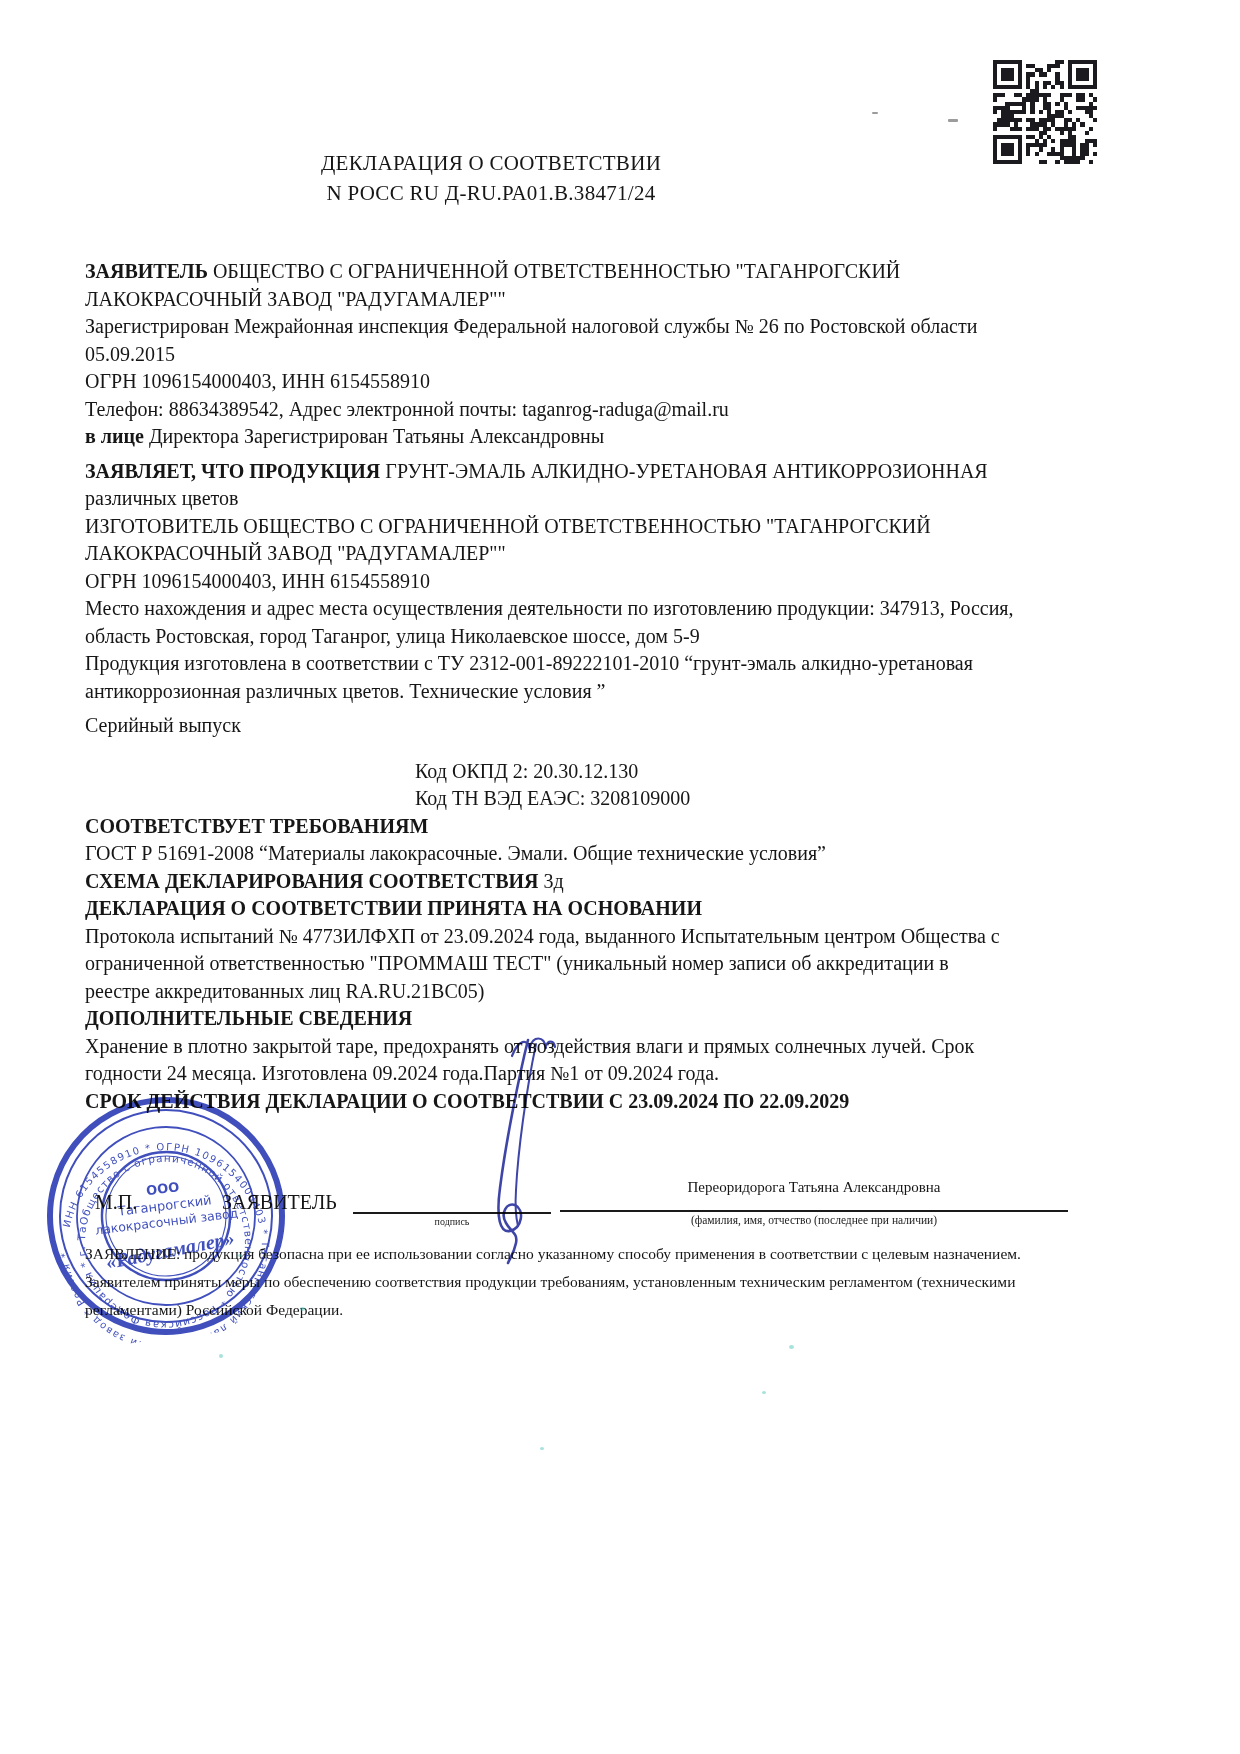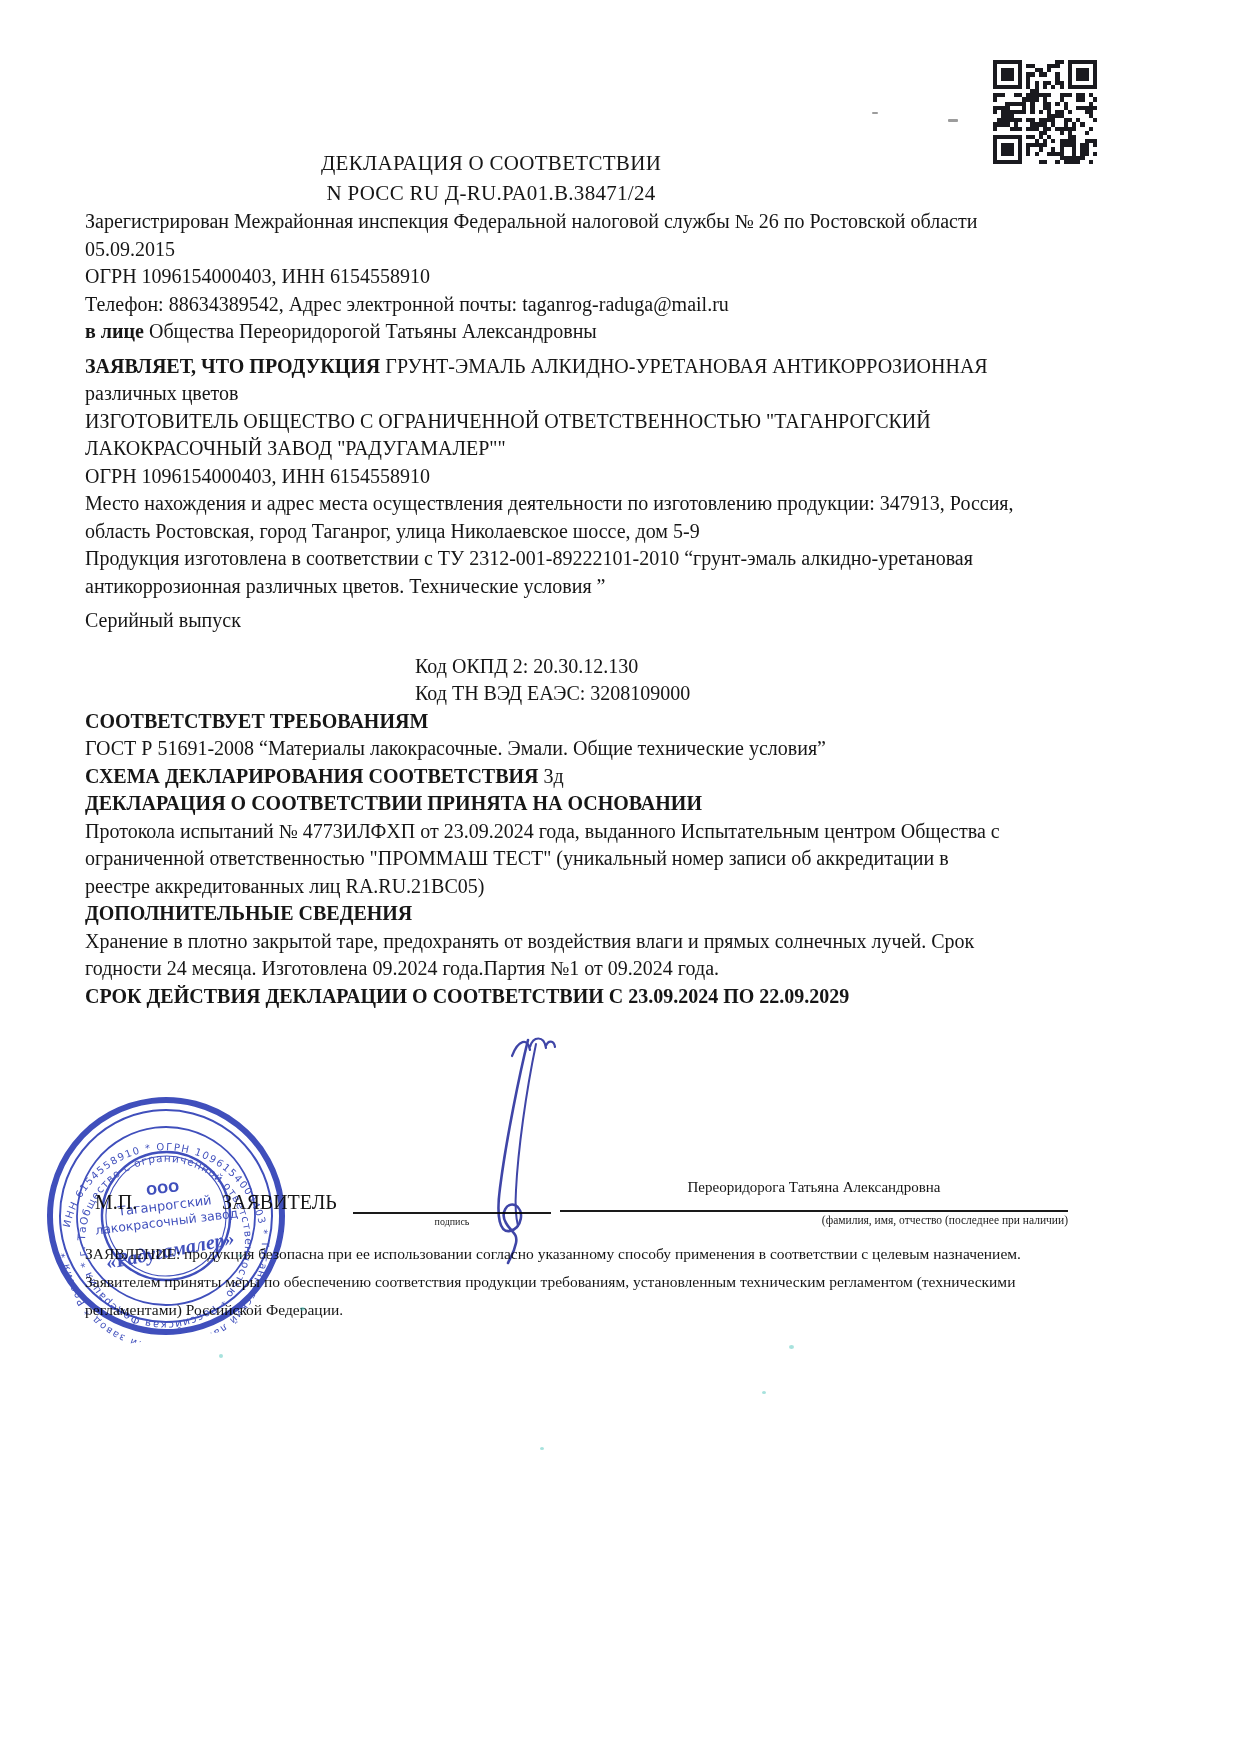--- a/index.html
+++ b/index.html
@@ -15,21 +15,21 @@
   .gap-top-lg{margin-top:50px;}
   .gap-top-sm{margin-top:7px;}
   .indent{margin-left:330px;}
   .codes{margin-top:18px;}
   
   .sig-mp{position:absolute;left:95px;top:1191px;font-size:20px;}
   .sig-applicant{position:absolute;left:222px;top:1191px;font-size:20px;}
   .sig-line1{position:absolute;left:353px;top:1184px;width:198px;height:28px;border-bottom:2.5px solid #1a1a1a;}
   .sig-cap1{position:absolute;left:353px;top:1216px;width:198px;text-align:center;font-size:10px;color:#222;}
   .sig-name{position:absolute;left:560px;top:1179px;width:508px;text-align:center;font-size:15px;height:31px;border-bottom:2.5px solid #1a1a1a;}
-  .sig-cap2{position:absolute;left:560px;top:1214px;width:508px;text-align:right;font-size:11.5px;color:#222;}
+  .sig-cap2{position:absolute;left:560px;top:1214px;width:508px;text-align:center;font-size:11.5px;color:#222;}
   .statement{position:absolute;left:85px;top:1240px;width:985px;font-size:15.5px;line-height:28px;}
   
   .qr{position:absolute;left:993px;top:60px;width:104px;height:104px;}
   .stamp{position:absolute;left:44px;top:1094px;width:244px;height:244px;mix-blend-mode:multiply;opacity:.9;transform:rotate(-7deg);}
   .sign-ink{position:absolute;left:466px;top:1020px;width:120px;height:245px;mix-blend-mode:multiply;opacity:.92;}
   .mark{position:absolute;background:#4a4a4a;opacity:.55;border-radius:1px;}
   .speck{position:absolute;border-radius:50%;background:rgba(60,190,180,.45);}
 </style>
 </head>
 <body>
@@ -260,24 +260,25 @@
   </svg>
 <div class="mark" style="left:948px;top:119px;width:10px;height:3px;"></div>
 <div class="mark" style="left:872px;top:112px;width:6px;height:2px;"></div>
 
 <div class="doc">
   <div class="title">
     <div>ДЕКЛАРАЦИЯ О СООТВЕТСТВИИ</div>
     <div>N РОСС RU Д-RU.РА01.В.38471/24</div>
   </div>
 
+  <p class="gap-top-lg"><span class="b">ЗАЯВИТЕЛЬ</span> <span>ОБЩЕСТВО С ОГРАНИЧЕННОЙ ОТВЕТСТВЕННОСТЬЮ "ТАГАНРОГСКИЙ ЛАКОКРАСОЧНЫЙ ЗАВОД "РАДУГАМАЛЕР""</span></p>
   <p>Зарегистрирован Межрайонная инспекция Федеральной налоговой службы № 26 по Ростовской области 05.09.2015</p>
   <p>ОГРН 1096154000403, ИНН 6154558910</p>
   <p>Телефон: 88634389542, Адрес электронной почты: taganrog-raduga@mail.ru</p>
-  <p><span class="b">в лице</span> <span>Общества Переоридорогой Татьяны Александровны</span></p>
+  <p><span class="b">в лице</span> <span>Директора Зарегистрирован Татьяны Александровны</span></p>
 
   <p class="gap-top-sm"><span class="b">ЗАЯВЛЯЕТ, ЧТО ПРОДУКЦИЯ</span> <span>ГРУНТ-ЭМАЛЬ АЛКИДНО-УРЕТАНОВАЯ АНТИКОРРОЗИОННАЯ различных цветов</span></p>
   <p>ИЗГОТОВИТЕЛЬ ОБЩЕСТВО С ОГРАНИЧЕННОЙ ОТВЕТСТВЕННОСТЬЮ "ТАГАНРОГСКИЙ ЛАКОКРАСОЧНЫЙ ЗАВОД "РАДУГАМАЛЕР""</p>
   <p>ОГРН 1096154000403, ИНН 6154558910</p>
   <p>Место нахождения и адрес места осуществления деятельности по изготовлению продукции: 347913, Россия, область Ростовская, город Таганрог, улица Николаевское шоссе, дом 5-9</p>
   <p>Продукция изготовлена в соответствии с ТУ 2312-001-89222101-2010 “грунт-эмаль алкидно-уретановая антикоррозионная различных цветов. Технические условия ”</p>
   <p class="gap-top-sm">Серийный выпуск</p>
 
   <p class="indent codes">Код ОКПД 2: 20.30.12.130</p>
   <p class="indent">Код ТН ВЭД ЕАЭС: 3208109000</p>

